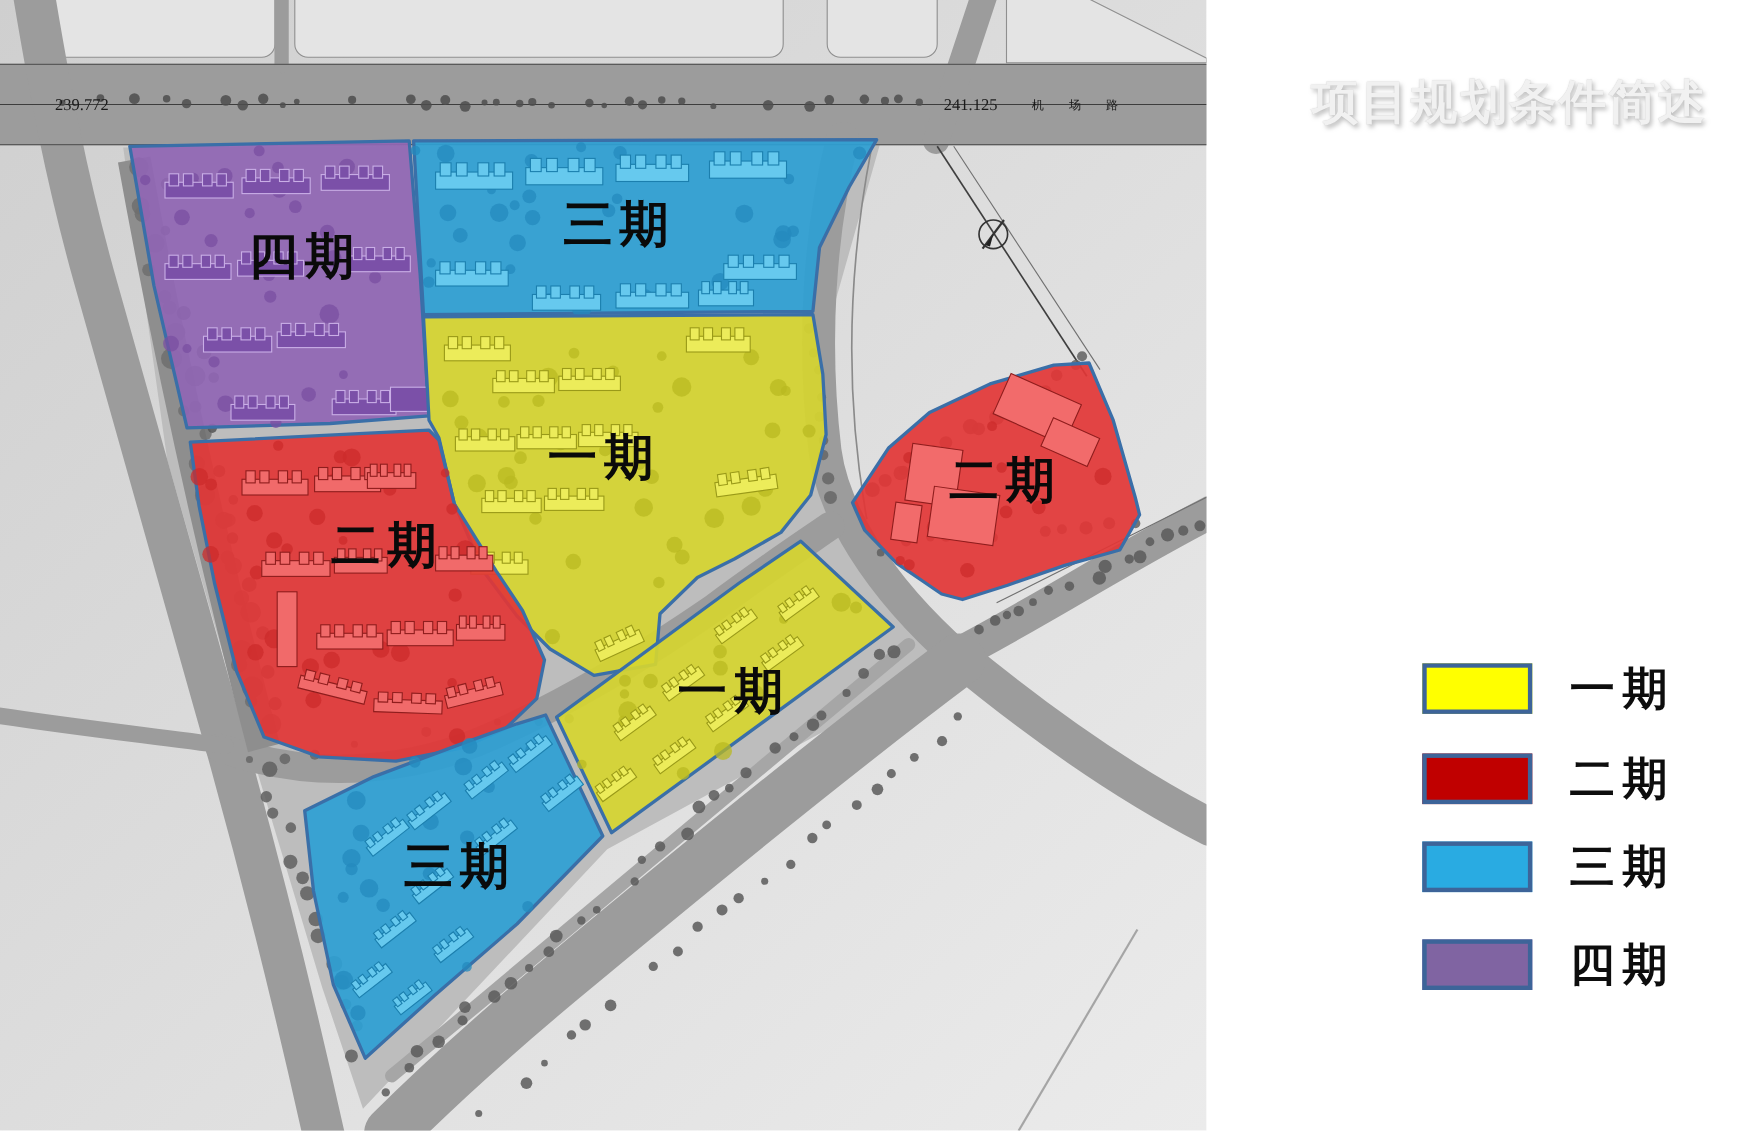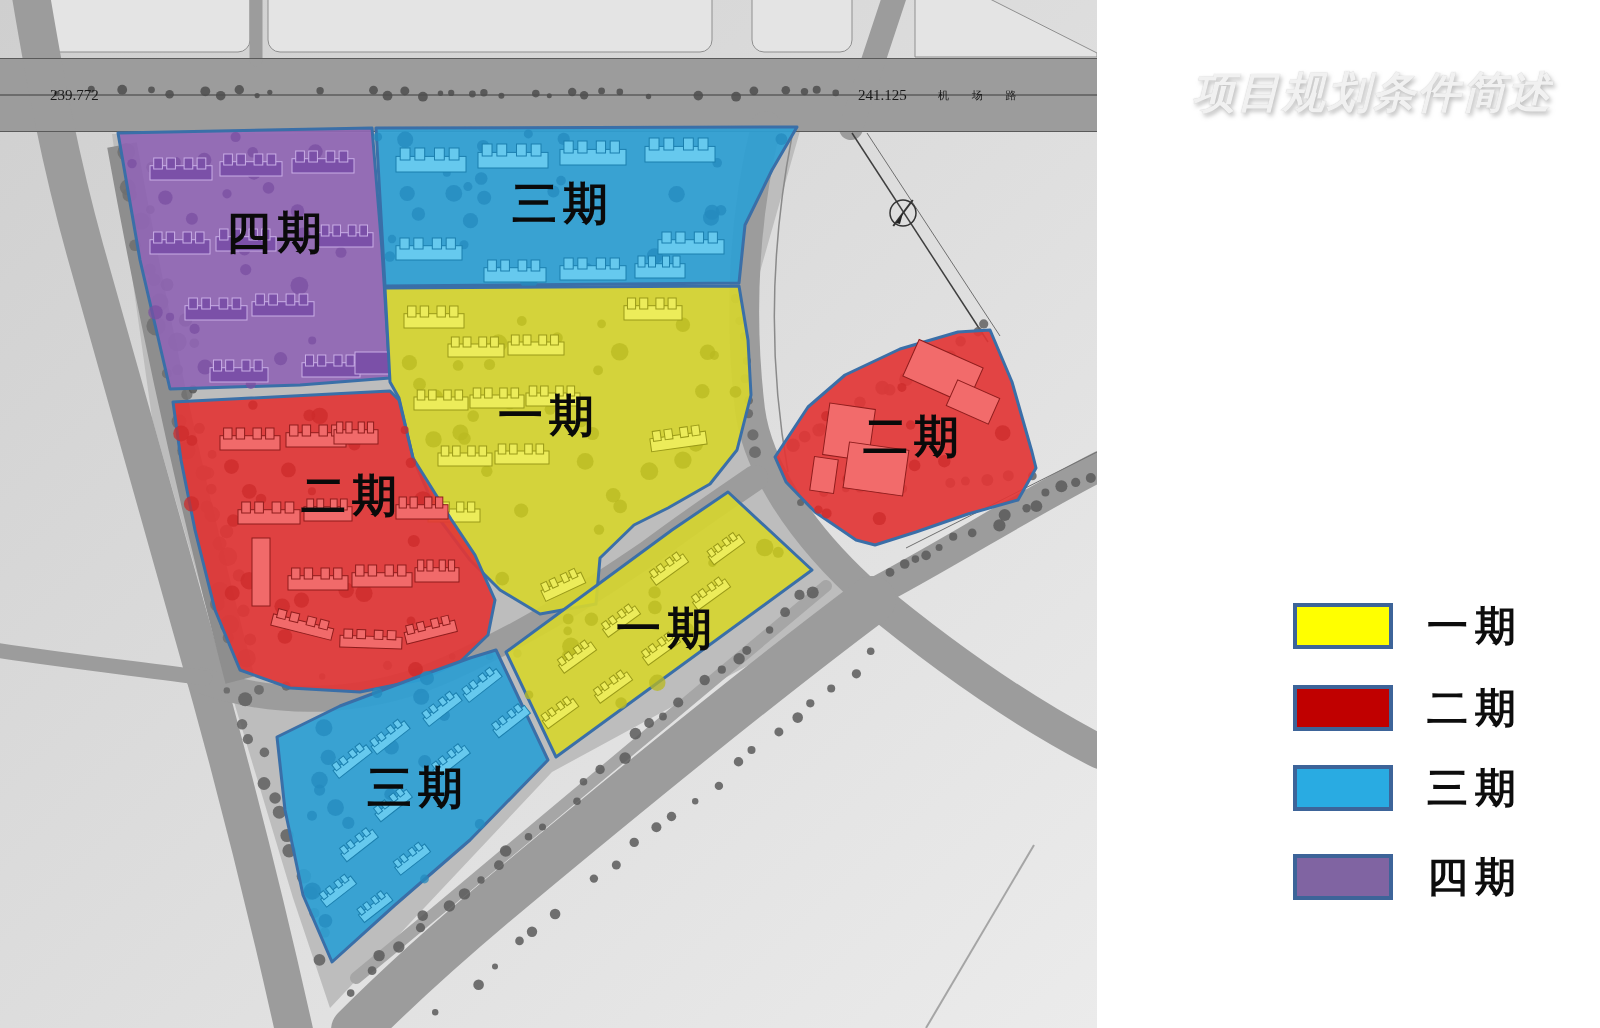--- a/index.html
+++ b/index.html
@@ -4,21 +4,21 @@
 <style>
   html,body{margin:0;padding:0;background:#ffffff;}
   #stage{position:relative;width:1600px;height:1028px;overflow:hidden;background:#ffffff;
          font-family:"Liberation Sans",sans-serif;}
   #map-wrap{position:absolute;left:0;top:0;width:1097px;height:1028px;}
   #map-svg{display:block;}
   #side-panel{position:absolute;left:1097px;top:0;width:503px;height:1028px;background:#ffffff;}
   #slide-title{position:absolute;left:85px;top:64px;width:380px;text-align:center;
       font-size:43px;font-weight:700;letter-spacing:2px;color:#f1f1f1;
       text-shadow:2px 3px 4px rgba(130,130,130,.5), 0 0 1px rgba(200,200,200,.9);
-      font-family:"Liberation Sans",sans-serif;white-space:nowrap;font-style:italic;}
+      font-family:"Liberation Sans",sans-serif;white-space:nowrap;}
   .legend-row{position:absolute;left:196px;height:52px;}
   .legend-swatch{position:absolute;left:0;top:0;width:100px;height:46px;border:4px solid #3D6499;box-sizing:border-box;}
   .legend-label{position:absolute;left:134px;top:-3px;width:160px;height:52px;line-height:52px;
       font-family:"Liberation Serif","DejaVu Serif",serif;font-weight:700;font-size:41px;
       letter-spacing:7px;color:#0d0d0d;white-space:nowrap;}
 </style>
 </head>
 <body>
 
 <div id="stage">

